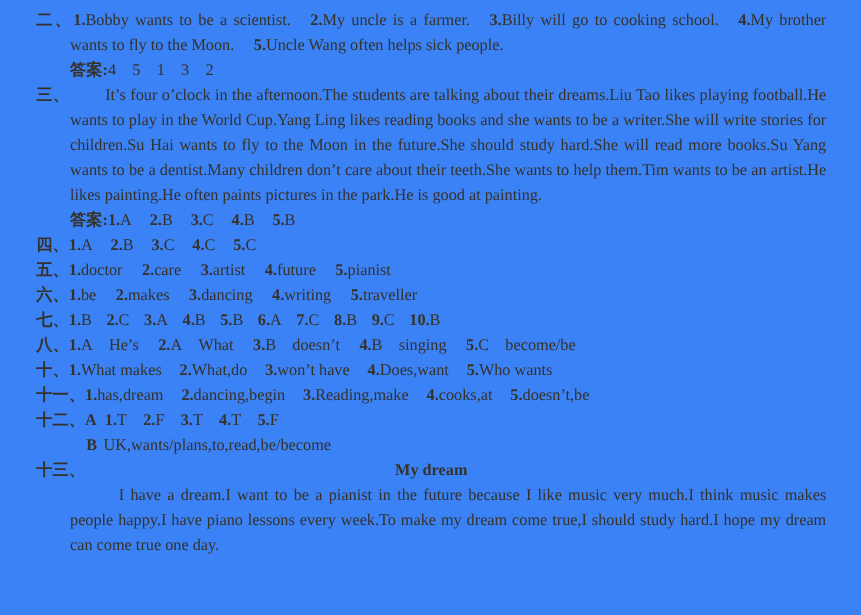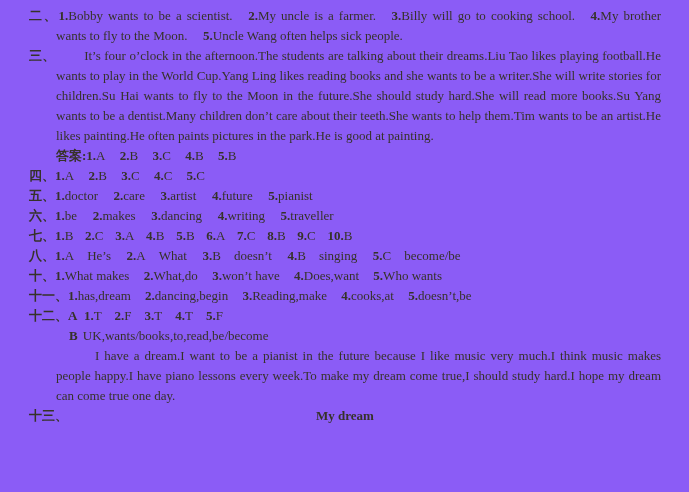--- a/index.html
+++ b/index.html
@@ -1,18 +1,18 @@
 <!DOCTYPE html>
 <html><head>
 <meta charset="utf-8">
 <style>
   html,body{margin:0;padding:0;}
   .page{
     width:689px;height:492px;overflow:hidden;position:relative;
-    background:#8b5cf6;
+    background:#3b82f6;
     color:#363229;
     font-family:"Liberation Serif","DejaVu Serif",serif;
     font-size:13px;line-height:20px;
   }
   .doc{padding:6px 28px 0 29px;}
   .para{margin:0;}
   .just{text-align:justify;}
   .hang{padding-left:27px;text-indent:-27px;}
   .answer{padding-left:27px;}
   .bline{padding-left:40px;}
@@ -22,27 +22,28 @@
   .label{font-weight:700;}
   .b{font-weight:700;}
   .gap{display:inline-block;}
 </style>
 </head>
 <body>
 
 <div class="page">
   <div class="doc" id="doc">
       <div class="para hang just"><span class="label">二、</span><span class="run b">1.</span><span class="run">Bobby wants to be a scientist.</span><span class="gap" style="width: 1.2em;"></span><span class="run b">2.</span><span class="run">My uncle is a farmer.</span><span class="gap" style="width: 1.2em;"></span><span class="run b">3.</span><span class="run">Billy will go to cooking school.</span><span class="gap" style="width: 1.2em;"></span><span class="run b">4.</span><span class="run">My brother wants to fly to the Moon.</span><span class="gap" style="width: 1.2em;"></span><span class="run b">5.</span><span class="run">Uncle Wang often helps sick people.</span></div>
+      <div class="para answer"><span class="run b">答案:</span><span class="run">4</span><span class="gap" style="width: 1em;"></span><span class="run">5</span><span class="gap" style="width: 1em;"></span><span class="run">1</span><span class="gap" style="width: 1em;"></span><span class="run">3</span><span class="gap" style="width: 1em;"></span><span class="run">2</span></div>
       <div class="para hang just"><span class="label">三、</span><span class="gap" style="width: 2.2em;"></span><span class="run">It’s four o’clock in the afternoon.The students are talking about their dreams.Liu Tao likes playing football.He wants to play in the World Cup.Yang Ling likes reading books and she wants to be a writer.She will write stories for children.Su Hai wants to fly to the Moon in the future.She should study hard.She will read more books.Su Yang wants to be a dentist.Many children don’t care about their teeth.She wants to help them.Tim wants to be an artist.He likes painting.He often paints pictures in the park.He is good at painting.</span></div>
       <div class="para answer"><span class="run b">答案:</span><span class="run b">1.</span><span class="run">A</span><span class="gap" style="width: 1.1em;"></span><span class="run b">2.</span><span class="run">B</span><span class="gap" style="width: 1.1em;"></span><span class="run b">3.</span><span class="run">C</span><span class="gap" style="width: 1.1em;"></span><span class="run b">4.</span><span class="run">B</span><span class="gap" style="width: 1.1em;"></span><span class="run b">5.</span><span class="run">B</span></div>
       <div class="para hang"><span class="label">四、</span><span class="run b">1.</span><span class="run">A</span><span class="gap" style="width: 1.1em;"></span><span class="run b">2.</span><span class="run">B</span><span class="gap" style="width: 1.1em;"></span><span class="run b">3.</span><span class="run">C</span><span class="gap" style="width: 1.1em;"></span><span class="run b">4.</span><span class="run">C</span><span class="gap" style="width: 1.1em;"></span><span class="run b">5.</span><span class="run">C</span></div>
       <div class="para hang"><span class="label">五、</span><span class="run b">1.</span><span class="run">doctor</span><span class="gap" style="width: 1.2em;"></span><span class="run b">2.</span><span class="run">care</span><span class="gap" style="width: 1.2em;"></span><span class="run b">3.</span><span class="run">artist</span><span class="gap" style="width: 1.2em;"></span><span class="run b">4.</span><span class="run">future</span><span class="gap" style="width: 1.2em;"></span><span class="run b">5.</span><span class="run">pianist</span></div>
       <div class="para hang"><span class="label">六、</span><span class="run b">1.</span><span class="run">be</span><span class="gap" style="width: 1.2em;"></span><span class="run b">2.</span><span class="run">makes</span><span class="gap" style="width: 1.2em;"></span><span class="run b">3.</span><span class="run">dancing</span><span class="gap" style="width: 1.2em;"></span><span class="run b">4.</span><span class="run">writing</span><span class="gap" style="width: 1.2em;"></span><span class="run b">5.</span><span class="run">traveller</span></div>
       <div class="para hang"><span class="label">七、</span><span class="run b">1.</span><span class="run">B</span><span class="gap" style="width: 0.9em;"></span><span class="run b">2.</span><span class="run">C</span><span class="gap" style="width: 0.9em;"></span><span class="run b">3.</span><span class="run">A</span><span class="gap" style="width: 0.9em;"></span><span class="run b">4.</span><span class="run">B</span><span class="gap" style="width: 0.9em;"></span><span class="run b">5.</span><span class="run">B</span><span class="gap" style="width: 0.9em;"></span><span class="run b">6.</span><span class="run">A</span><span class="gap" style="width: 0.9em;"></span><span class="run b">7.</span><span class="run">C</span><span class="gap" style="width: 0.9em;"></span><span class="run b">8.</span><span class="run">B</span><span class="gap" style="width: 0.9em;"></span><span class="run b">9.</span><span class="run">C</span><span class="gap" style="width: 0.9em;"></span><span class="run b">10.</span><span class="run">B</span></div>
       <div class="para hang"><span class="label">八、</span><span class="run b">1.</span><span class="run">A</span><span class="gap" style="width: 1em;"></span><span class="run">He’s</span><span class="gap" style="width: 1.2em;"></span><span class="run b">2.</span><span class="run">A</span><span class="gap" style="width: 1em;"></span><span class="run">What</span><span class="gap" style="width: 1.2em;"></span><span class="run b">3.</span><span class="run">B</span><span class="gap" style="width: 1em;"></span><span class="run">doesn’t</span><span class="gap" style="width: 1.2em;"></span><span class="run b">4.</span><span class="run">B</span><span class="gap" style="width: 1em;"></span><span class="run">singing</span><span class="gap" style="width: 1.2em;"></span><span class="run b">5.</span><span class="run">C</span><span class="gap" style="width: 1em;"></span><span class="run">become/be</span></div>
       <div class="para hang"><span class="label">十、</span><span class="run b">1.</span><span class="run">What makes</span><span class="gap" style="width: 1.1em;"></span><span class="run b">2.</span><span class="run">What,do</span><span class="gap" style="width: 1.1em;"></span><span class="run b">3.</span><span class="run">won’t have</span><span class="gap" style="width: 1.1em;"></span><span class="run b">4.</span><span class="run">Does,want</span><span class="gap" style="width: 1.1em;"></span><span class="run b">5.</span><span class="run">Who wants</span></div>
       <div class="para hang"><span class="label">十一、</span><span class="run b">1.</span><span class="run">has,dream</span><span class="gap" style="width: 1.1em;"></span><span class="run b">2.</span><span class="run">dancing,begin</span><span class="gap" style="width: 1.1em;"></span><span class="run b">3.</span><span class="run">Reading,make</span><span class="gap" style="width: 1.1em;"></span><span class="run b">4.</span><span class="run">cooks,at</span><span class="gap" style="width: 1.1em;"></span><span class="run b">5.</span><span class="run">doesn’t,be</span></div>
       <div class="para hang"><span class="label">十二、</span><span class="run b">A</span><span class="gap" style="width: 0.5em;"></span><span class="run b">1.</span><span class="run">T</span><span class="gap" style="width: 1em;"></span><span class="run b">2.</span><span class="run">F</span><span class="gap" style="width: 1em;"></span><span class="run b">3.</span><span class="run">T</span><span class="gap" style="width: 1em;"></span><span class="run b">4.</span><span class="run">T</span><span class="gap" style="width: 1em;"></span><span class="run b">5.</span><span class="run">F</span></div>
-      <div class="para bline"><span class="run b">B</span><span class="gap" style="width: 0.4em;"></span><span class="run">UK,wants/books,to,read,be/become</span></div>
+      <div class="para bline"><span class="run b">B</span><span class="gap" style="width: 0.4em;"></span><span class="run">UK,wants/plans,to,read,be/become</span></div>
+      <div class="para titlerow"><span class="label">十三、</span><span class="run b">My dream</span></div>
       <div class="para body just"><span class="run">I have a dream.I want to be a pianist in the future because I like music very much.I think music makes people happy.I have piano lessons every week.To make my dream come true,I should study hard.I hope my dream can come true one day.</span></div>
-      <div class="para titlerow"><span class="label">十三、</span><span class="run b">My dream</span></div>
     </div>
 </div>
 
 </body></html>

